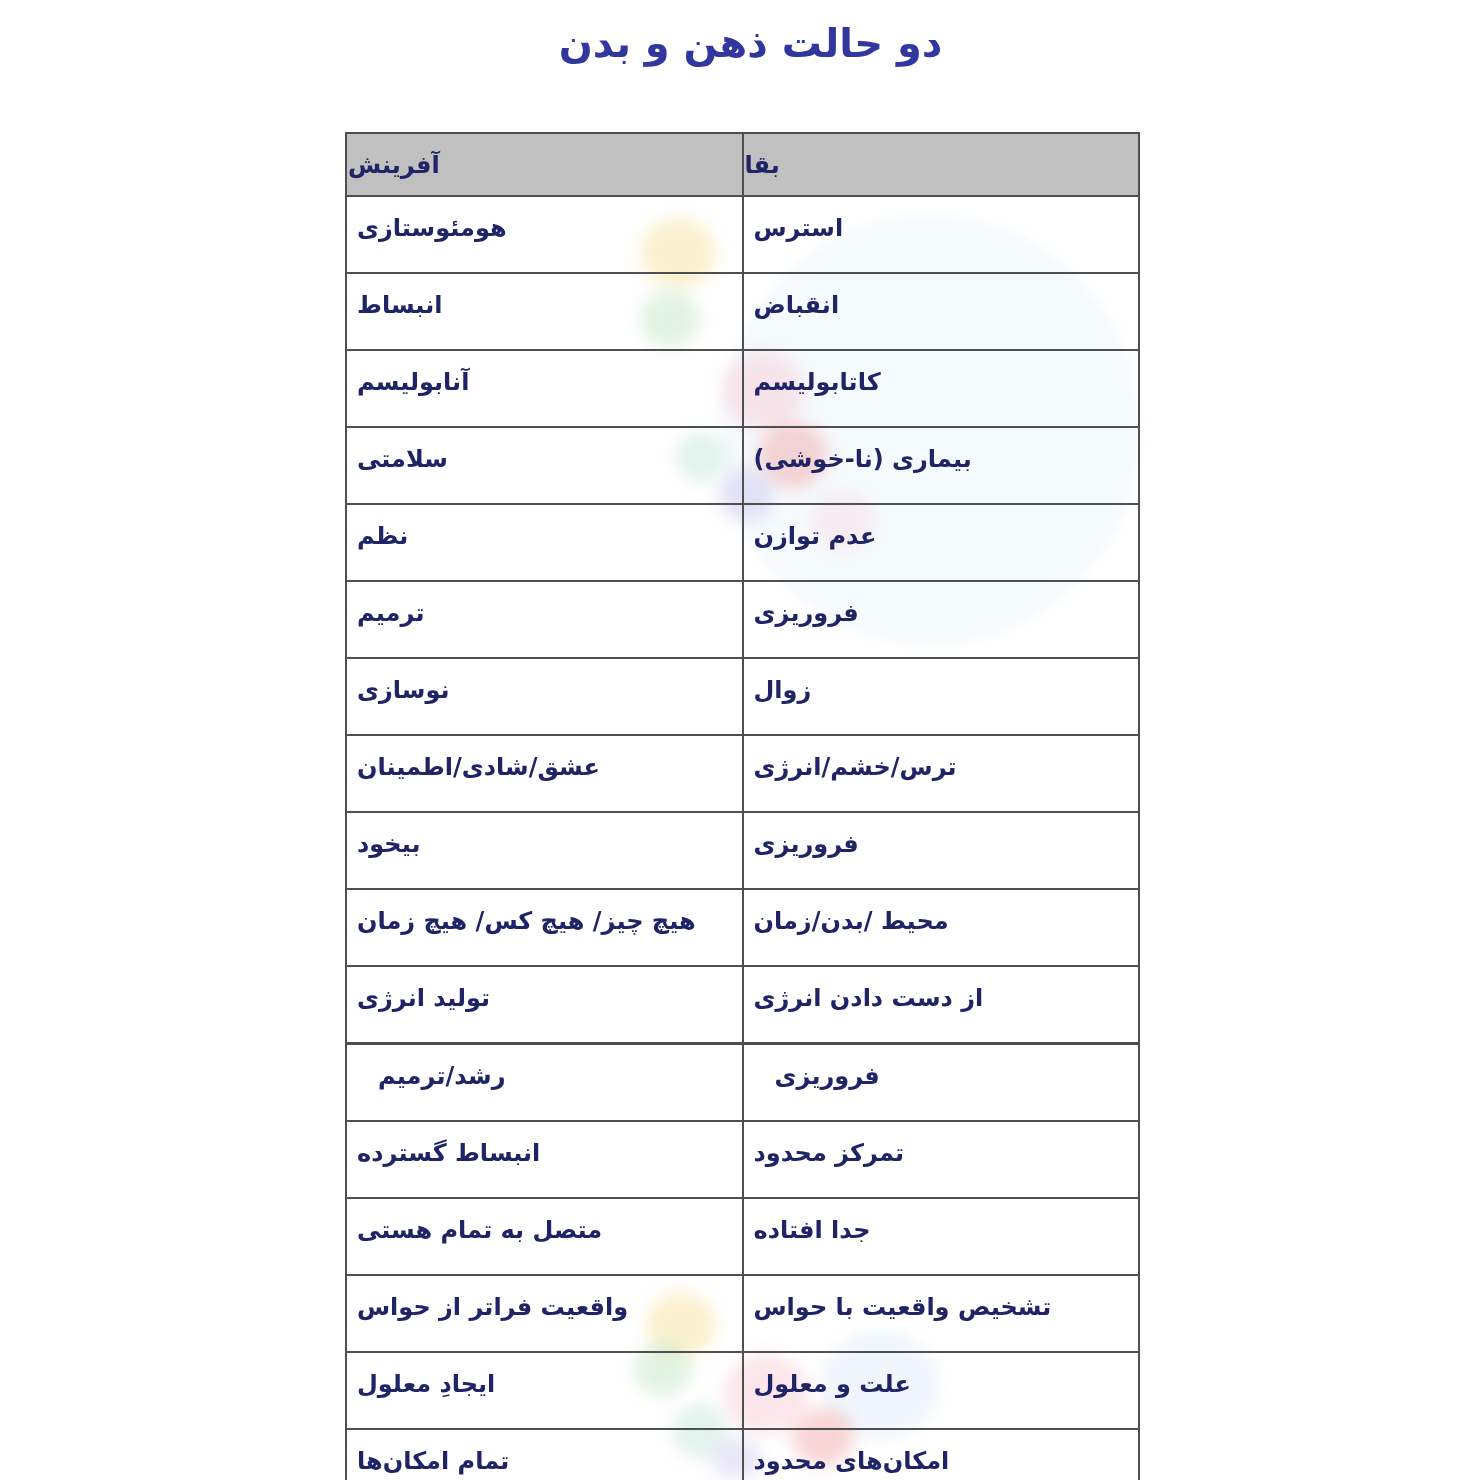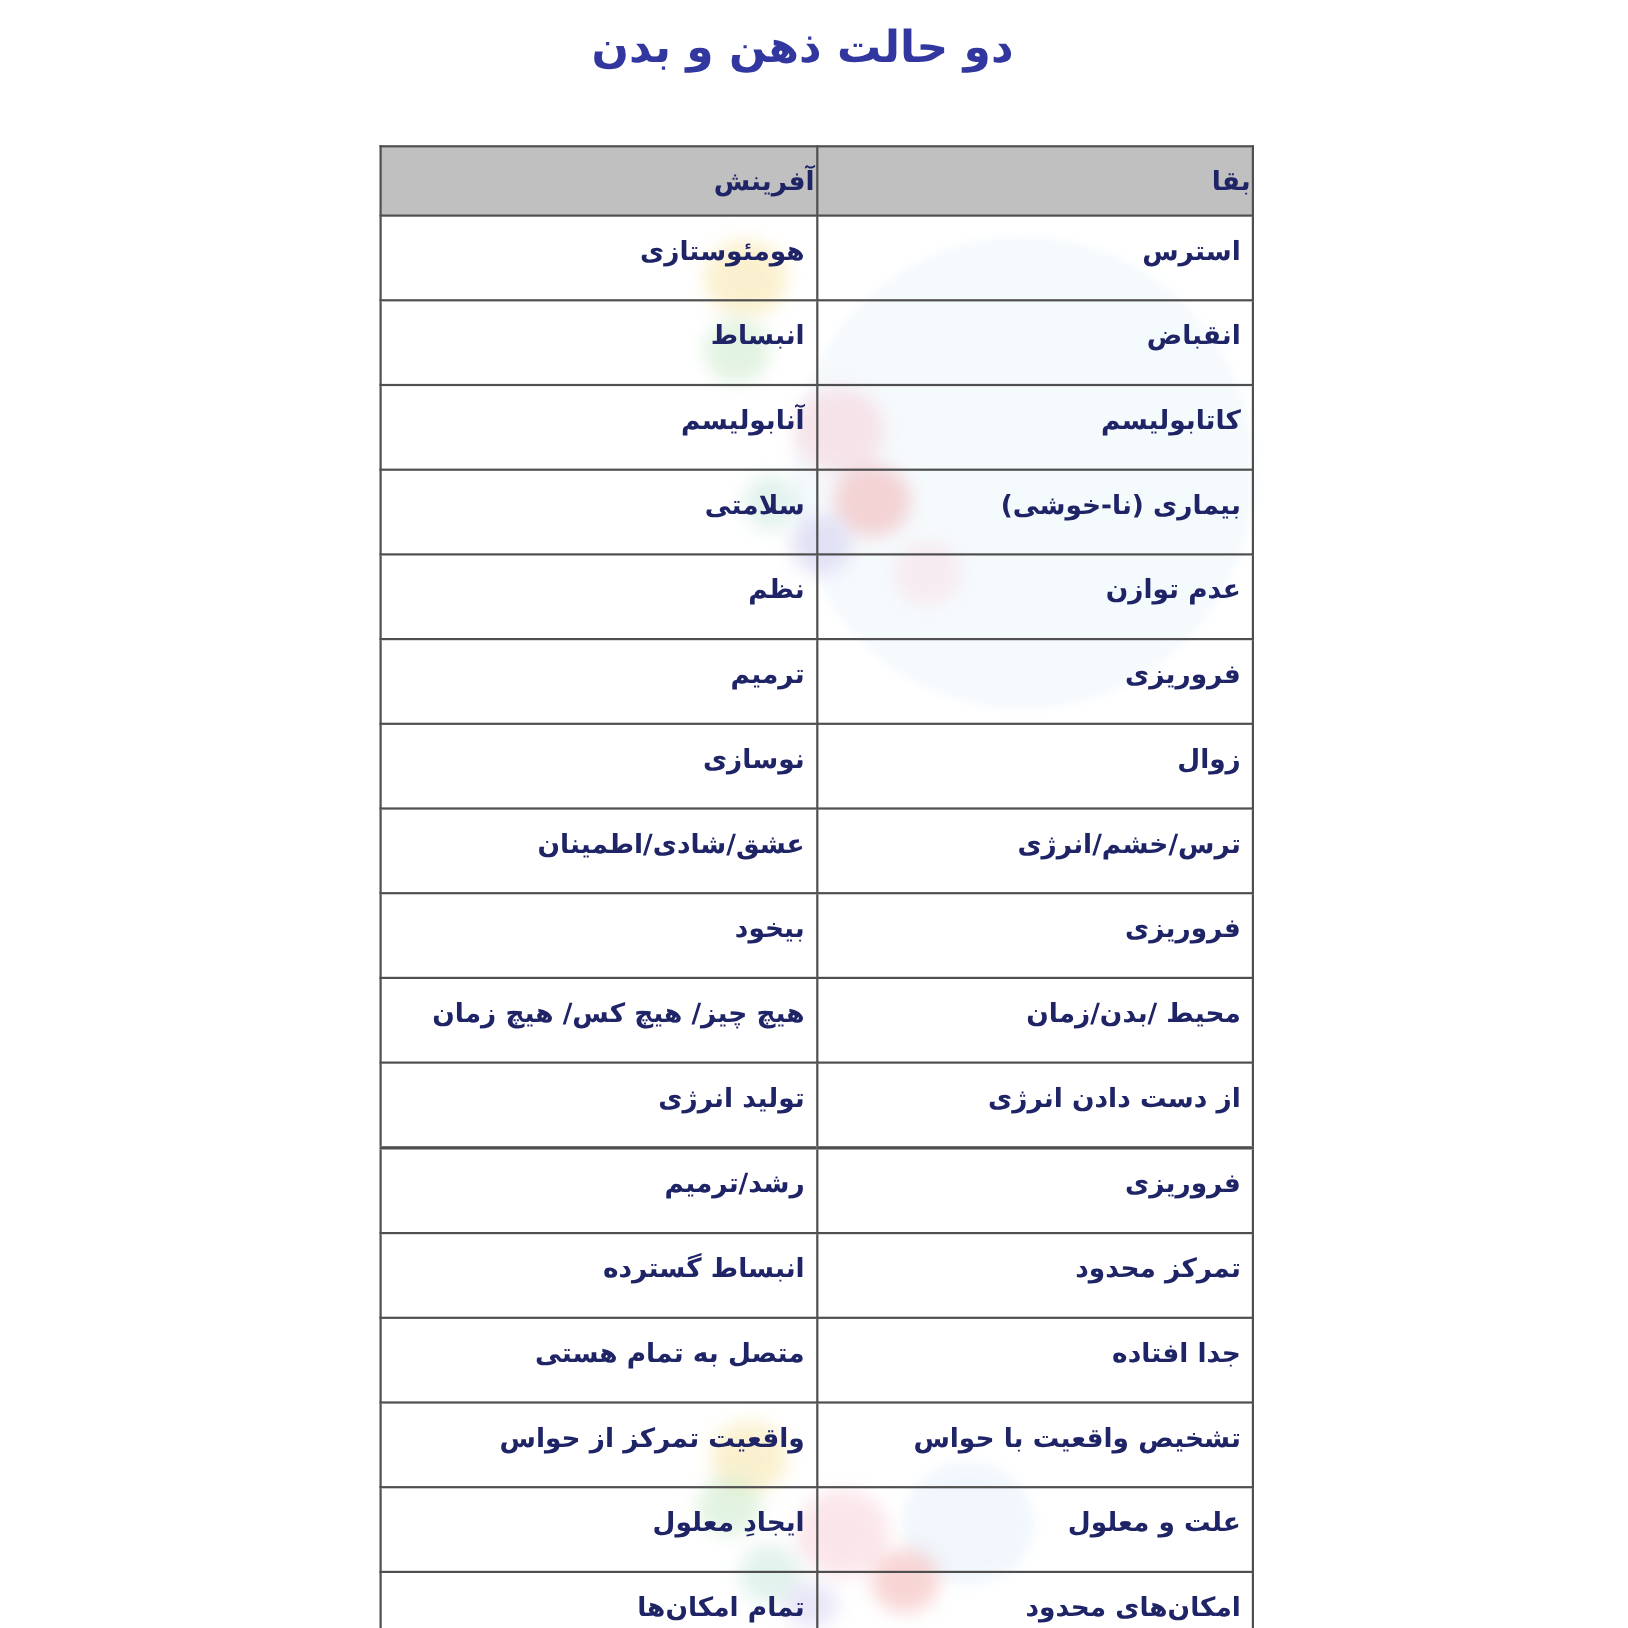--- a/index.html
+++ b/index.html
@@ -4,21 +4,21 @@
 <style>
   html, body { margin:0; padding:0; }
   body {
     width:1480px; height:1480px;
     background:#ffffff;
     font-family:"DejaVu Sans", sans-serif;
     position:relative;
     overflow:hidden;
   }
   .title {
-    position:absolute; top:20px; left:332px; width:795px;
+    position:absolute; top:20px; left:353px; width:795px;
     margin:0; text-align:center;
     font-size:40px; font-weight:bold; color:#31379f;
     direction:rtl;
   }
   
   .blob { position:absolute; border-radius:50%; filter:blur(8px); z-index:0; }
   .wm-circle-top { left:720px; top:215px; width:420px; height:430px; background:#eaf4fb; opacity:.45; filter:blur(4px); }
   .b-y1 { left:640px; top:218px; width:76px; height:70px; background:#f7e3a0; opacity:.5; }
   .b-g1 { left:640px; top:290px; width:60px; height:58px; background:#c6e7c6; opacity:.5; }
   .b-p1 { left:722px; top:352px; width:82px; height:78px; background:#f6cdd7; opacity:.5; }
@@ -35,21 +35,21 @@
   .b-pu2 { left:712px; top:1438px; width:50px; height:42px; background:#c9c4ec; opacity:.4; }
   
   table.compare {
     position:absolute; top:132px; left:345px; width:795px;
     border-collapse:collapse; table-layout:fixed;
     z-index:1; background:transparent;
     direction:rtl;
   }
   table.compare th, table.compare td {
     border:2px solid #4f4f4f;
-    text-align:right;
+    text-align:left;
     color:#1e2466;
     font-weight:bold;
   }
   table.compare th {
     height:59px;
     background:#c1c0c0;
     font-size:24px;
   }
   table.compare td {
     height:61px;
@@ -144,21 +144,21 @@
     <tr>
       <td>تمرکز محدود</td>
       <td>انبساط گسترده</td>
     </tr>
     <tr>
       <td>جدا افتاده</td>
       <td>متصل به تمام هستی</td>
     </tr>
     <tr>
       <td>تشخیص واقعیت با حواس</td>
-      <td>واقعیت تمرکز از حواس</td>
+      <td>واقعیت فراتر از حواس</td>
     </tr>
     <tr>
       <td>علت و معلول</td>
       <td>ایجادِ معلول</td>
     </tr>
     <tr>
       <td>امکان‌های محدود</td>
       <td>تمام امکان‌ها</td>
     </tr>
 

